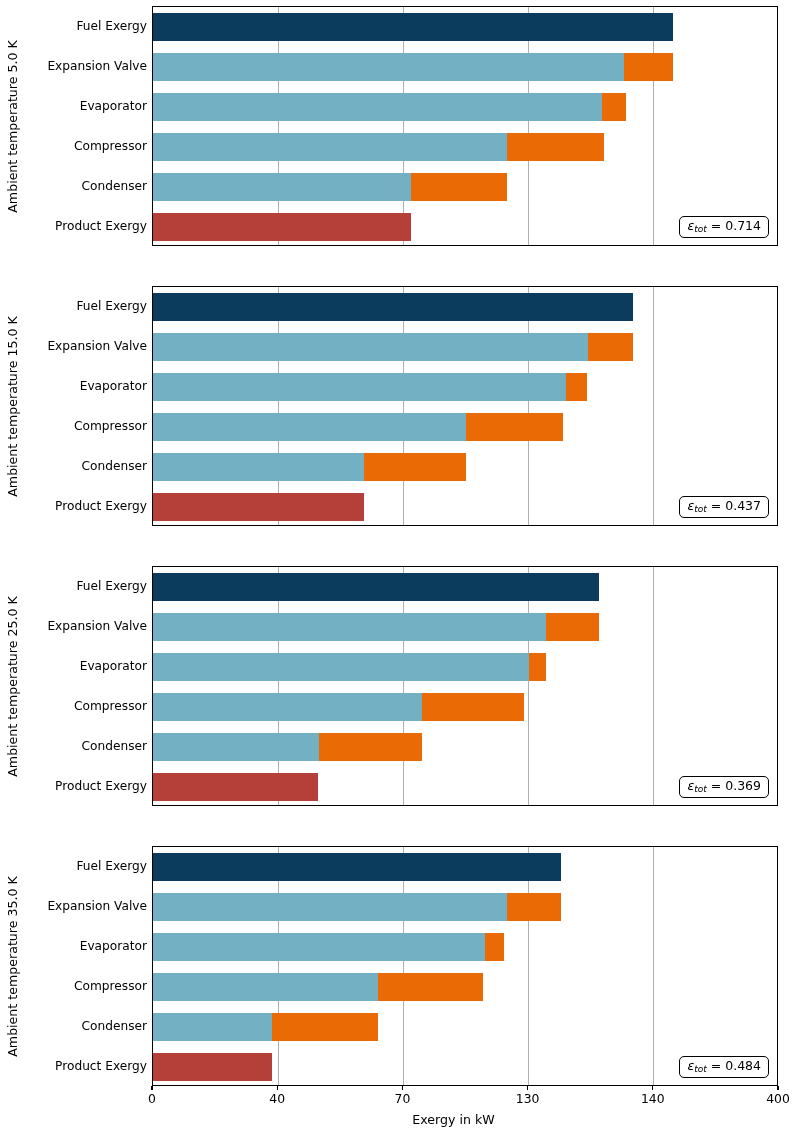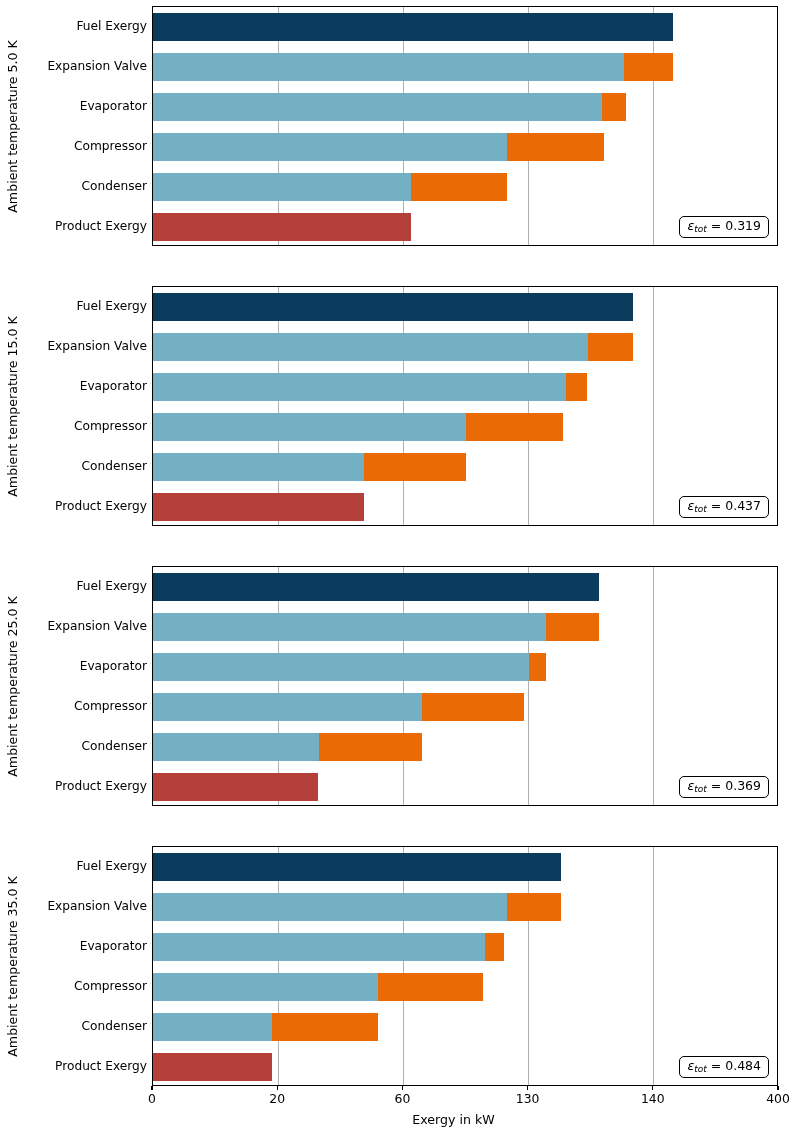--- a/index.html
+++ b/index.html
@@ -166,21 +166,21 @@
           <div class="seg" style="left: 0px; width: 353.69px; background: rgb(116, 176, 196);"></div>
           <div class="seg" style="left: 353.69px; width: 97.03px; background: rgb(234, 106, 6);"></div>
         </div>
         <div class="bar-row" style="top: 166px; height: 28px;">
           <div class="seg" style="left: 0px; width: 258.225px; background: rgb(116, 176, 196);"></div>
           <div class="seg" style="left: 258.225px; width: 95.465px; background: rgb(234, 106, 6);"></div>
         </div>
         <div class="bar-row" style="top: 206px; height: 28px;">
           <div class="seg" style="left: 0px; width: 257.599px; background: rgb(181, 64, 58);"></div>
         </div>
-        <div class="annot" style="right: 8px; bottom: 7px;"><span class="eps">ε</span><span class="sub">tot</span><span> = </span><span>0.319</span></div>
+        <div class="annot" style="right: 8px; bottom: 7px;"><span class="eps">ε</span><span class="sub">tot</span><span> = </span><span>0.714</span></div>
       </div>
     </div>
     <div class="panel" style="top: 286px; height: 240px;">
       <div class="ylabel" style="height: 240px;">
         <span>Ambient temperature 15.0 K</span>
       </div>
       <div class="ytick-labels" style="height: 240px;">
         <div class="lbl" style="top: 20px;">Fuel Exergy</div>
         <div class="ytick-mark" style="top: 20px;"></div>
         <div class="lbl" style="top: 60px;">Expansion Valve</div>
@@ -317,23 +317,23 @@
         <div class="bar-row" style="top: 206px; height: 28px;">
           <div class="seg" style="left: 0px; width: 118.94px; background: rgb(181, 64, 58);"></div>
         </div>
         <div class="annot" style="right: 8px; bottom: 7px;"><span class="eps">ε</span><span class="sub">tot</span><span> = </span><span>0.484</span></div>
       </div>
     </div>
     <div id="xaxis" style="top: 1086px; height: 26px;">
       <div class="xtick" style="left: 151.45px;"></div>
       <div class="xlbl" style="left: 152px;">0</div>
       <div class="xtick" style="left: 276.65px;"></div>
-      <div class="xlbl" style="left: 277.2px;">20</div>
+      <div class="xlbl" style="left: 277.2px;">40</div>
       <div class="xtick" style="left: 401.85px;"></div>
-      <div class="xlbl" style="left: 402.4px;">60</div>
+      <div class="xlbl" style="left: 402.4px;">70</div>
       <div class="xtick" style="left: 527.05px;"></div>
       <div class="xlbl" style="left: 527.6px;">130</div>
       <div class="xtick" style="left: 652.25px;"></div>
       <div class="xlbl" style="left: 652.8px;">140</div>
       <div class="xtick" style="left: 777.45px;"></div>
       <div class="xlbl" style="left: 778px;">400</div>
     </div>
     <div id="xtitle" style="top: 1112px;"><span>Exergy in kW</span></div>
   </div>
 

